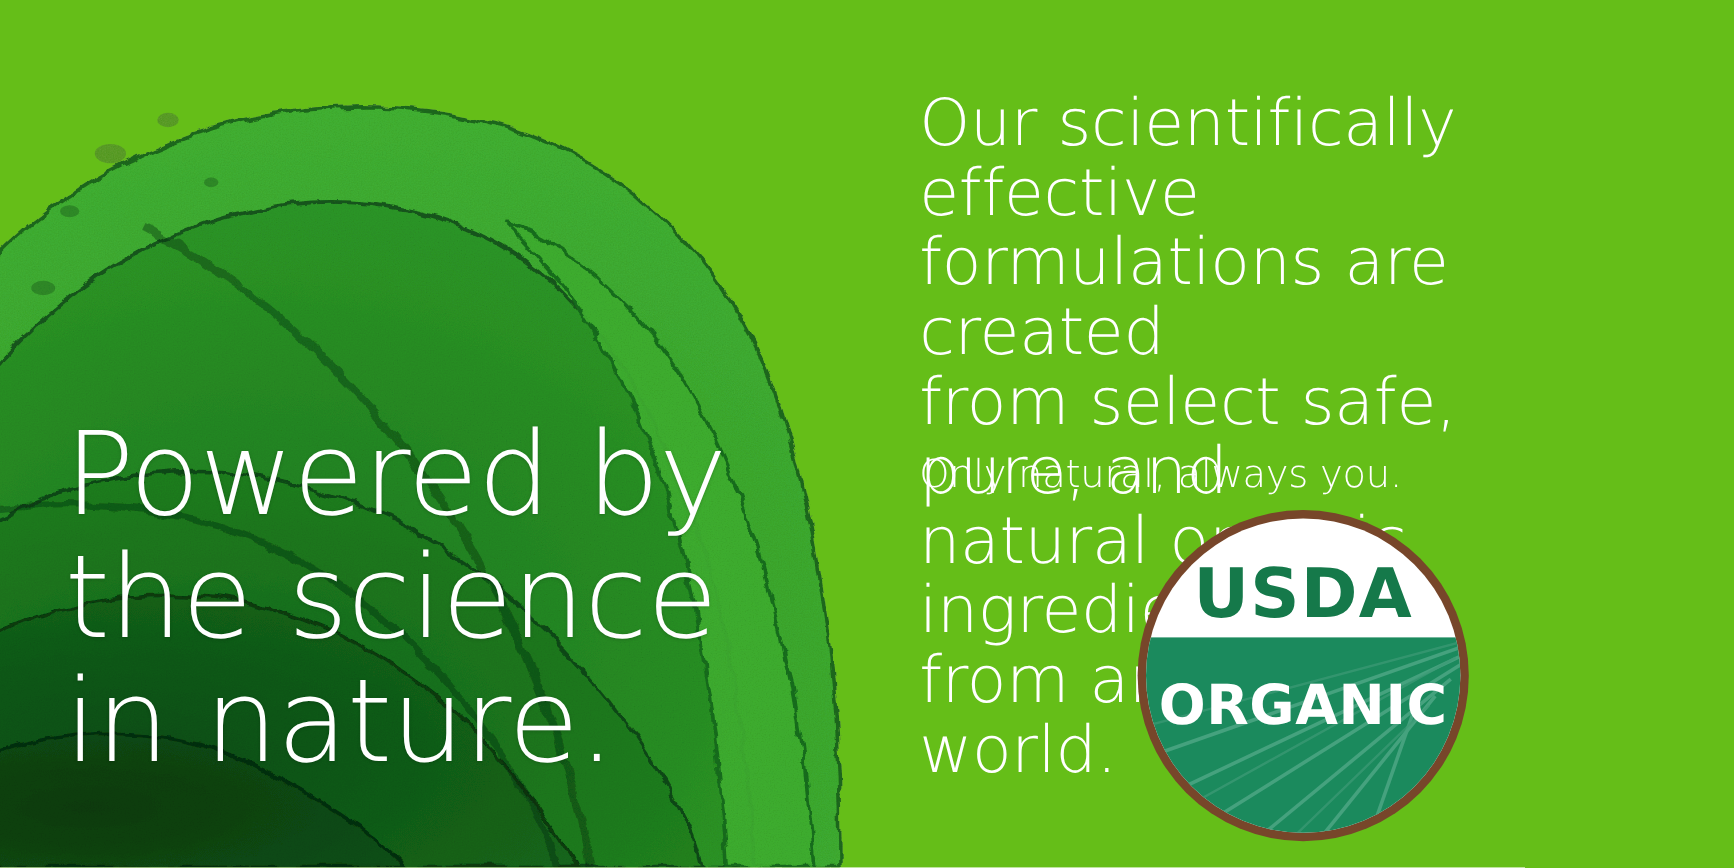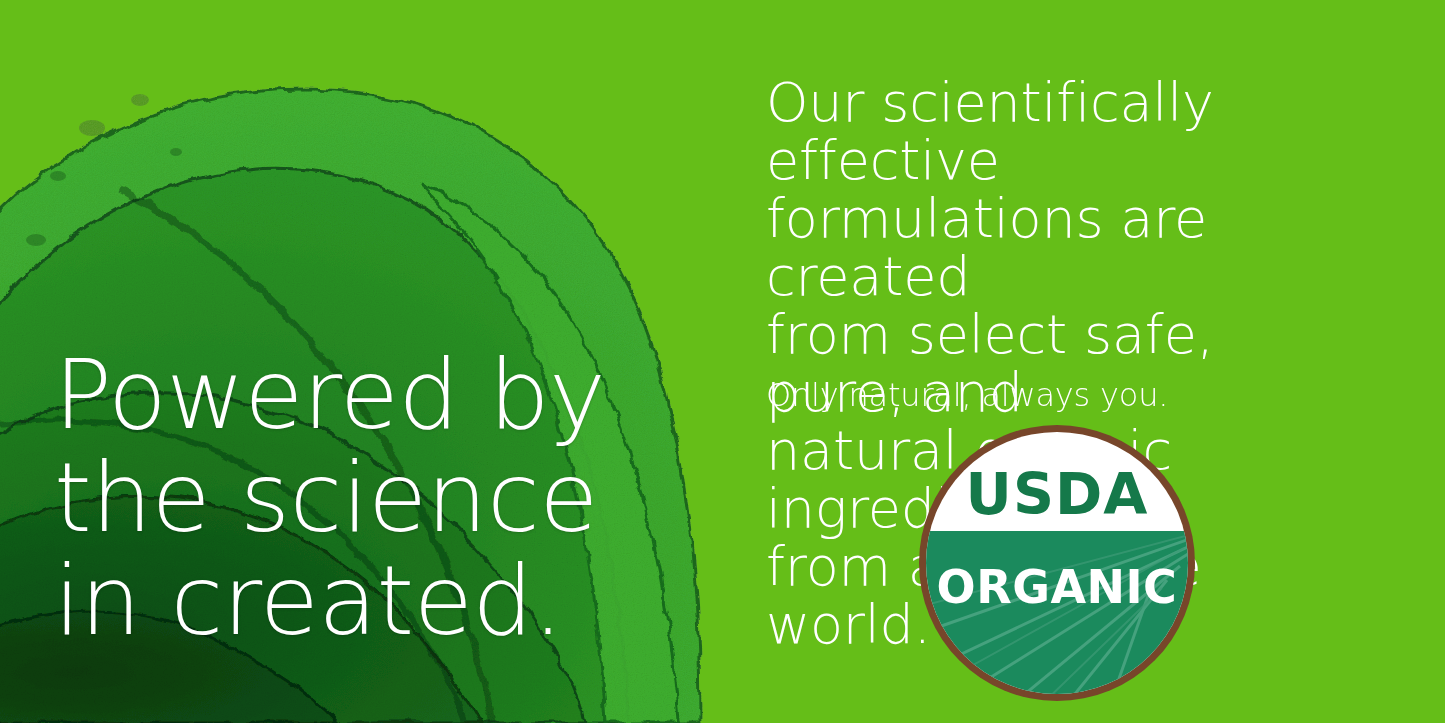--- a/index.html
+++ b/index.html
@@ -74,21 +74,21 @@
     color: #ffffff;
     font-size: 32px;
     line-height: 50px;
     font-weight: 300;
     letter-spacing: -0.2px;
   }
 
   
   .seal {
     position: absolute;
-    left: 146px;   
+    left: 175px;   
     top: 418px;
     width: 290px;
     height: 290px;
     text-align: center;
   }
   .seal svg { display: block; }
 </style>
 </head>
 <body>
 
@@ -189,21 +189,21 @@
           <ellipse cx="58" cy="176" rx="8" ry="5"></ellipse>
           <ellipse cx="176" cy="152" rx="6" ry="4"></ellipse>
           <ellipse cx="36" cy="240" rx="10" ry="6"></ellipse>
         </g>
       </g>
     </svg>
   </div>
 
   <div class="headline">Powered by
 the science
-in created.</div>
+in nature.</div>
 
   <div class="right-col">
 
     <p class="body-copy">Our scientifically effective
 formulations are created
 from select safe, pure, and
 natural organic ingredients
 from around the world.</p>
 
     <p class="tagline">Only natural, always you.</p>

